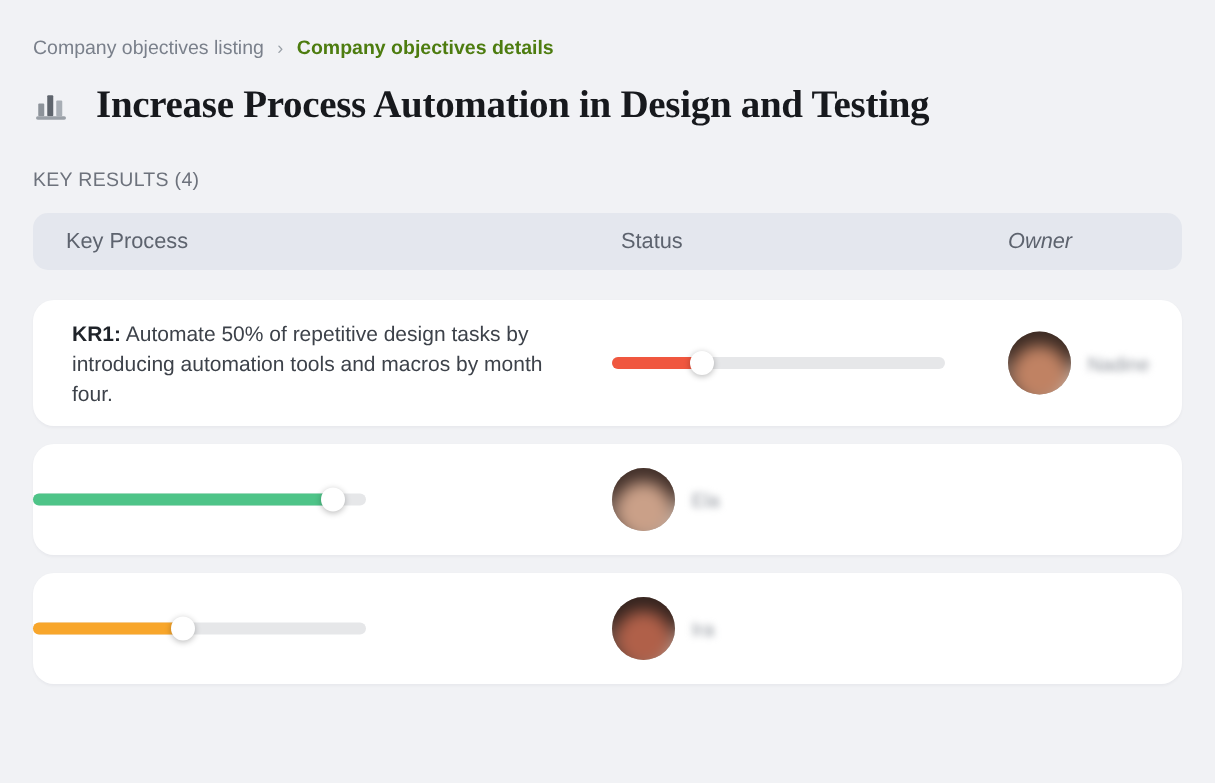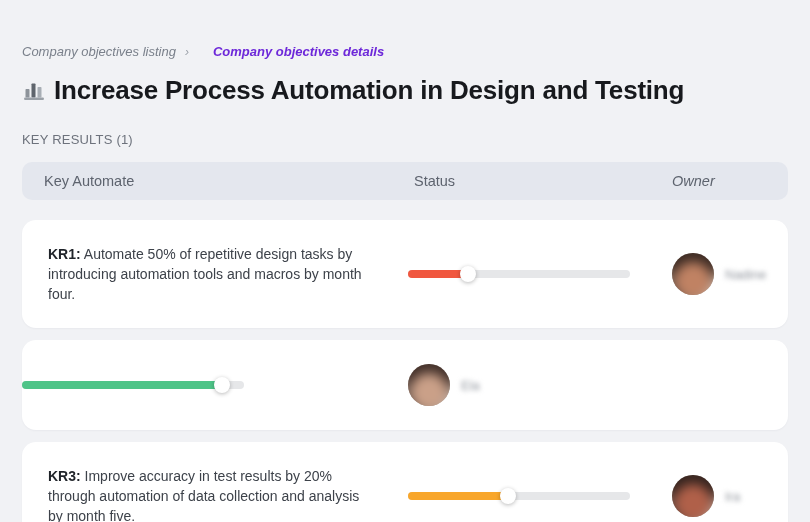--- a/index.html
+++ b/index.html
@@ -12,36 +12,36 @@
     width: 810px;
     height: 522px;
     background: #f1f2f5;
     overflow: hidden;
     position: relative;
   }
   .content { padding: 0 22px; }
 
   
   .breadcrumb {
-    padding-top: 44px;
+    padding-top: 24px;
     display: flex;
     align-items: center;
     font-size: 13px;
-    font-style: italic;
   }
   .crumb { color: #7a808b; cursor: pointer; }
   .crumb-sep { color: #9aa0a8; margin: 0 9px; font-size: 12px; }
-  .crumb-current { color: #6d28d9; font-weight: 700; margin-left: 15px; }
+  .crumb-current { color: #4d7c0f; font-weight: 700; }
 
   
   .title-row {
     display: flex;
     align-items: center;
-    gap: 8px;
+    gap: 18px;
     margin-top: 16px;
+    font-family: Liberation Serif, serif;
   }
   .title-icon { width: 24px; height: 24px; flex: 0 0 auto; margin-top: 2px; }
   .page-title {
     margin: 0;
     font-size: 26px;
     line-height: 30px;
     font-weight: 700;
     color: #17191d;
     letter-spacing: -0.2px;
   }
@@ -71,21 +71,21 @@
   .th-key { padding-left: 22px; }
   .th-status { padding-left: 6px; }
   .th-owner { padding-left: 0; font-style: italic; }
 
   
   .rows { margin-top: 20px; display: flex; flex-direction: column; gap: 12px; }
   .row {
     background: #ffffff;
     border-radius: 14px;
     min-height: 74px;
-    padding: 24px 0;
+    padding: 12px 0;
     box-shadow: 0 1px 2px rgba(16,24,40,0.04);
     cursor: pointer;
   }
   .kr-text {
     padding-left: 26px;
     padding-right: 36px;
     font-size: 14px;
     line-height: 20px;
     color: #3d424a;
   }
@@ -159,24 +159,24 @@
         <svg viewBox="0 0 24 24" width="24" height="24" aria-hidden="true">
           <rect x="3.5" y="10" width="4" height="8.5" rx="0.7" fill="#8d939a"></rect>
           <rect x="9.5" y="4.5" width="4" height="14" rx="0.7" fill="#5f656d"></rect>
           <rect x="15.5" y="8" width="4" height="10.5" rx="0.7" fill="#a8aeb5"></rect>
           <rect x="2" y="18.5" width="20" height="2.4" rx="1.2" fill="#9aa0a7"></rect>
         </svg>
       </span>
       <h1 class="page-title">Increase Process Automation in Design and Testing</h1>
     </div>
 
-    <div class="section-label">KEY RESULTS (1)</div>
+    <div class="section-label">KEY RESULTS (4)</div>
 
     <div class="grid table-header">
-      <div class="th-key">Key Automate</div>
+      <div class="th-key">Key Process</div>
       <div class="th-status">Status</div>
       <div class="th-owner">Owner</div>
     </div>
 
     <div class="rows">
 
       <div class="grid row">
         <div class="kr-text">
           <span class="kr-label">KR1:</span>
           <span>Automate 50% of repetitive design tasks by introducing automation tools and macros by month four.</span>
@@ -206,24 +206,20 @@
         </div>
         <div class="owner-cell">
           <div class="avatar">
             <div class="blur" style="background: radial-gradient(circle at 50% 62%, rgb(202, 160, 136) 0%, rgb(202, 160, 136) 28%, transparent 52%), radial-gradient(circle at 50% 16%, rgb(66, 48, 42) 0%, rgb(66, 48, 42) 42%, transparent 66%), radial-gradient(circle at 18% 86%, rgb(66, 48, 42) 0%, transparent 55%), linear-gradient(rgb(125, 110, 102) 0%, rgb(207, 198, 192) 100%);"></div>
           </div>
           <span class="owner-name">Ela</span>
         </div>
       </div>
 
       <div class="grid row">
-        <div class="kr-text">
-          <span class="kr-label">KR3:</span>
-          <span>Improve accuracy in test results by 20% through automation of data collection and analysis by month five.</span>
-        </div>
         <div>
           <div class="progress">
             <div class="track"></div>
             <div class="fill" style="width: 45%; background: rgb(248, 166, 43);"></div>
             <div class="thumb" style="left: calc(45% - 8px);"></div>
           </div>
         </div>
         <div class="owner-cell">
           <div class="avatar">
             <div class="blur" style="background: radial-gradient(circle at 50% 62%, rgb(176, 96, 73) 0%, rgb(176, 96, 73) 28%, transparent 52%), radial-gradient(circle at 50% 16%, rgb(53, 36, 31) 0%, rgb(53, 36, 31) 42%, transparent 66%), radial-gradient(circle at 18% 86%, rgb(53, 36, 31) 0%, transparent 55%), linear-gradient(rgb(110, 90, 82) 0%, rgb(201, 190, 184) 100%);"></div>

